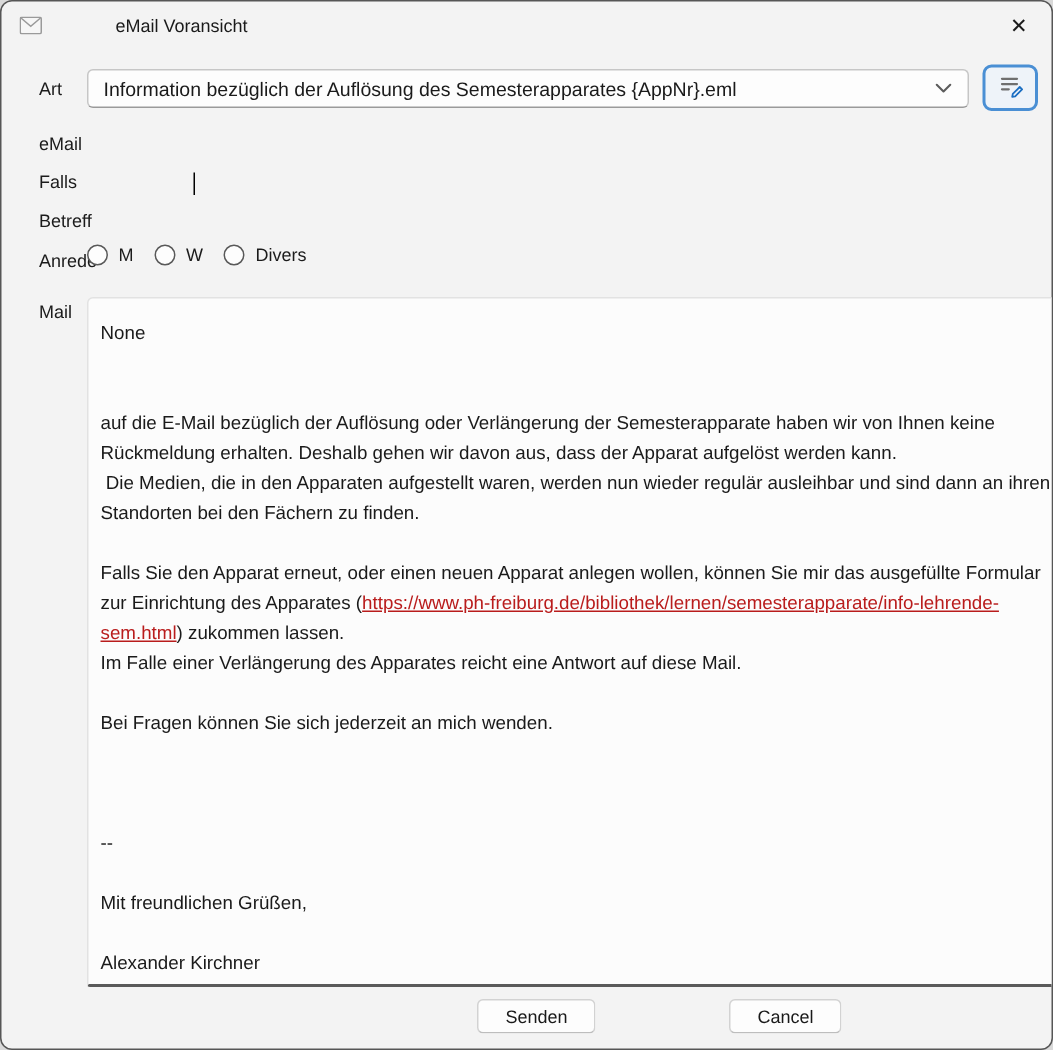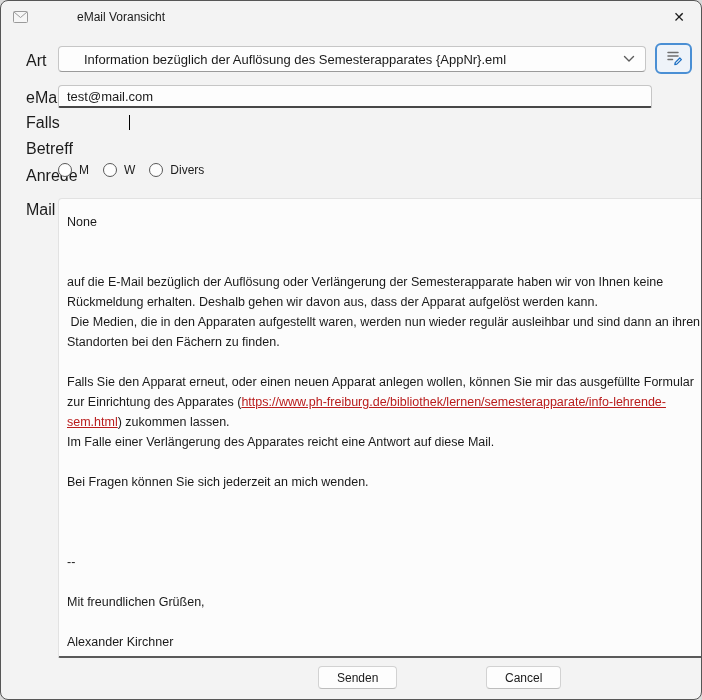--- a/index.html
+++ b/index.html
@@ -6,36 +6,36 @@
   .window{
     position:relative;width:702px;height:700px;box-sizing:border-box;
     background:#f3f3f3;border:1px solid #565656;border-radius:8px;overflow:hidden;
   }
   
   .titlebar{position:absolute;left:0;top:0;right:0;height:32px;display:flex;align-items:center;padding:0 12px;box-sizing:border-box;gap:40px;}
   .title-icon{display:inline-flex;margin-right:9px;}
   .title-text{font-size:12px;color:#1a1a1a;}
   .close-btn{margin-left:auto;font-size:14px;color:#1a1a1a;cursor:pointer;line-height:1;padding:2px 4px;}
   
-  .field-label{position:absolute;left:25px;font-size:16px;color:#1b1b1b;white-space:nowrap;}
+  .field-label{position:absolute;left:25px;font-size:12px;color:#1b1b1b;white-space:nowrap;}
   .textfield{
     position:absolute;left:57px;width:594px;height:23px;box-sizing:border-box;
     background:#fdfdfd;border:1px solid #c6c6c6;border-bottom:2px solid #474747;
     border-radius:4px 4px 2px 2px;font-size:13px;color:#1a1a1a;
     padding:0 8px;font-family:"Liberation Sans","DejaVu Sans",sans-serif;outline:none;
   }
   .textfield.focused{border-bottom:2px solid #0067c0;}
   .caret{position:absolute;top:4px;width:1px;height:15px;background:#000;}
   
   .combobox{
     position:absolute;left:57px;top:45px;width:588px;height:26px;box-sizing:border-box;
     background:#fdfdfd;border:1px solid #c6c6c6;border-bottom-color:#9a9a9a;border-radius:4px;
     display:flex;align-items:center;padding:0 10px;cursor:default;
   }
-  .combo-text{flex:1;font-size:13px;color:#1a1a1a;white-space:nowrap;overflow:hidden;margin-left:15px;}
+  .combo-text{flex:1;font-size:13px;color:#1a1a1a;white-space:nowrap;overflow:hidden;}
   .combo-chevron{display:inline-flex;margin-left:8px;}
   .edit-btn{
     position:absolute;left:654px;top:42px;width:37px;height:31px;box-sizing:border-box;
     background:#eef3f9;border:2px solid #4a8fd4;border-radius:6px;
     display:flex;align-items:center;justify-content:center;cursor:pointer;padding:0;
   }
   
   .radio-group{position:absolute;left:57px;top:162px;display:flex;align-items:center;gap:14px;}
   .radio-option{display:flex;align-items:center;gap:7px;cursor:pointer;}
   .radio-circle{width:14px;height:14px;border:1px solid #595959;border-radius:50%;background:#fdfdfd;box-sizing:border-box;}
@@ -91,21 +91,20 @@
   <button class="edit-btn">
     <span>
       <svg width="18" height="18" viewBox="0 0 18 18">
         <path d="M3 4.5 H13 M3 8 H13 M3 11.5 H7.5" stroke="#6f6f6f" stroke-width="1.5" stroke-linecap="round" fill="none"></path>
         <path d="M10.2 14.6 L14.8 10 L16.4 11.6 L11.8 16.2 L9.8 16.6 Z" fill="none" stroke="#1b6ec2" stroke-width="1.2" stroke-linejoin="round"></path>
       </svg>
     </span>
   </button>
 
   <label class="field-label" style="top:88px;">eMail</label>
-  <input class="textfield" style="top: 84px;" type="text" value="test@mail.com">
 
   <label class="field-label" style="top:113px;">Falls</label>
   <span class="caret" style="left:128px;top:114px;"></span>
 
   <label class="field-label" style="top:139px;">Betreff</label>
 
   <label class="field-label" style="top:166px;">Anrede</label>
   <div class="radio-group">
     <span class="radio-option">
       <span class="radio-circle"></span>

